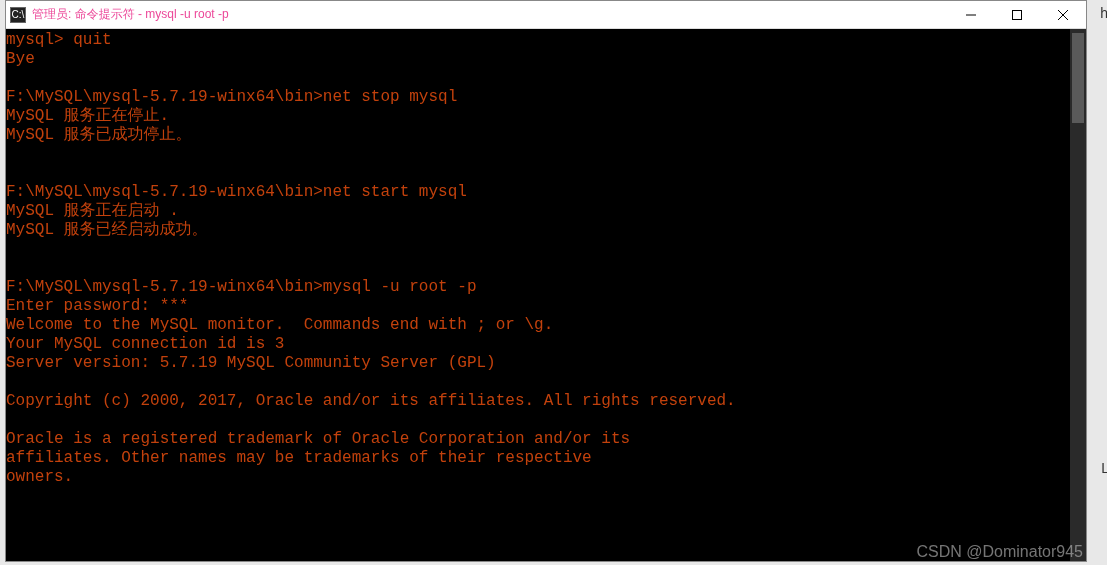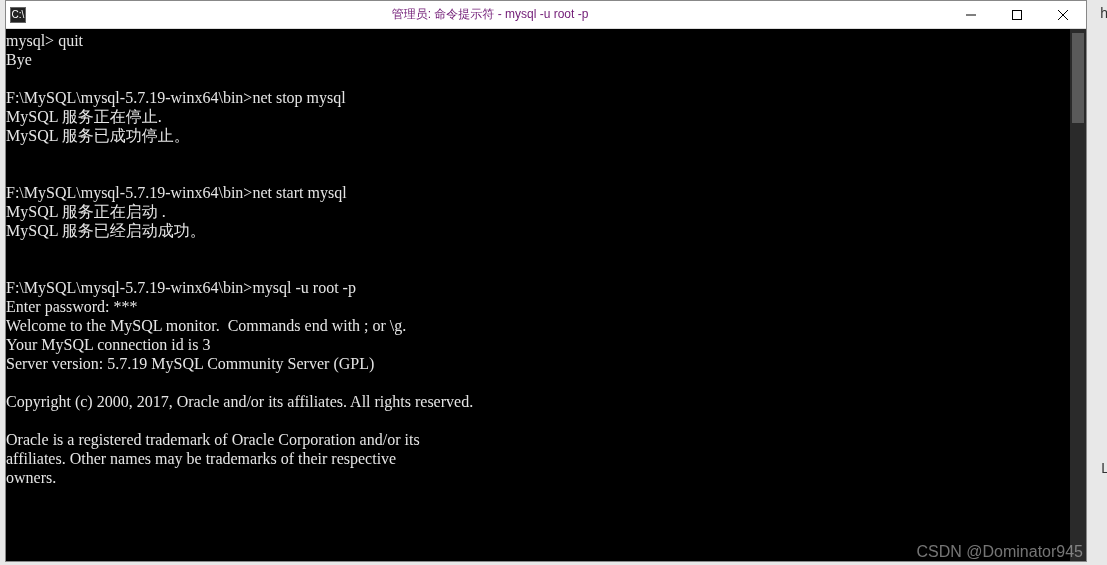--- a/index.html
+++ b/index.html
@@ -41,23 +41,22 @@
       display: flex;
       align-items: center;
       justify-content: center;
       font-size: 10px;
       background: #222;
       color: #fff;
       border: 1px solid #666;
     }
     .titlebar-text {
       font-size: 12px;
-      color: #701a75;
+      color: #ec4899;
       flex: 1;
-      text-align: center;
     }
     .window-controls {
       display: flex;
       height: 100%;
     }
     .win-btn {
       width: 46px;
       height: 100%;
       display: flex;
       align-items: center;
@@ -70,24 +69,24 @@
       width: 10px;
       height: 10px;
     }
     .terminal-area {
       flex: 1;
       background: #000000;
       position: relative;
       overflow: hidden;
     }
     .terminal-content {
-      font-family: Liberation Serif, serif;
+      font-family: Liberation Mono, monospace;
       font-size: 16px;
       line-height: 19px;
-      color: #e5e5e5;
+      color: #c2410c;
       white-space: pre;
       padding: 2px 0 0 0;
       letter-spacing: 0;
     }
     .scrollbar {
       position: absolute;
       right: 0;
       top: 0;
       width: 16px;
       height: 100%;

